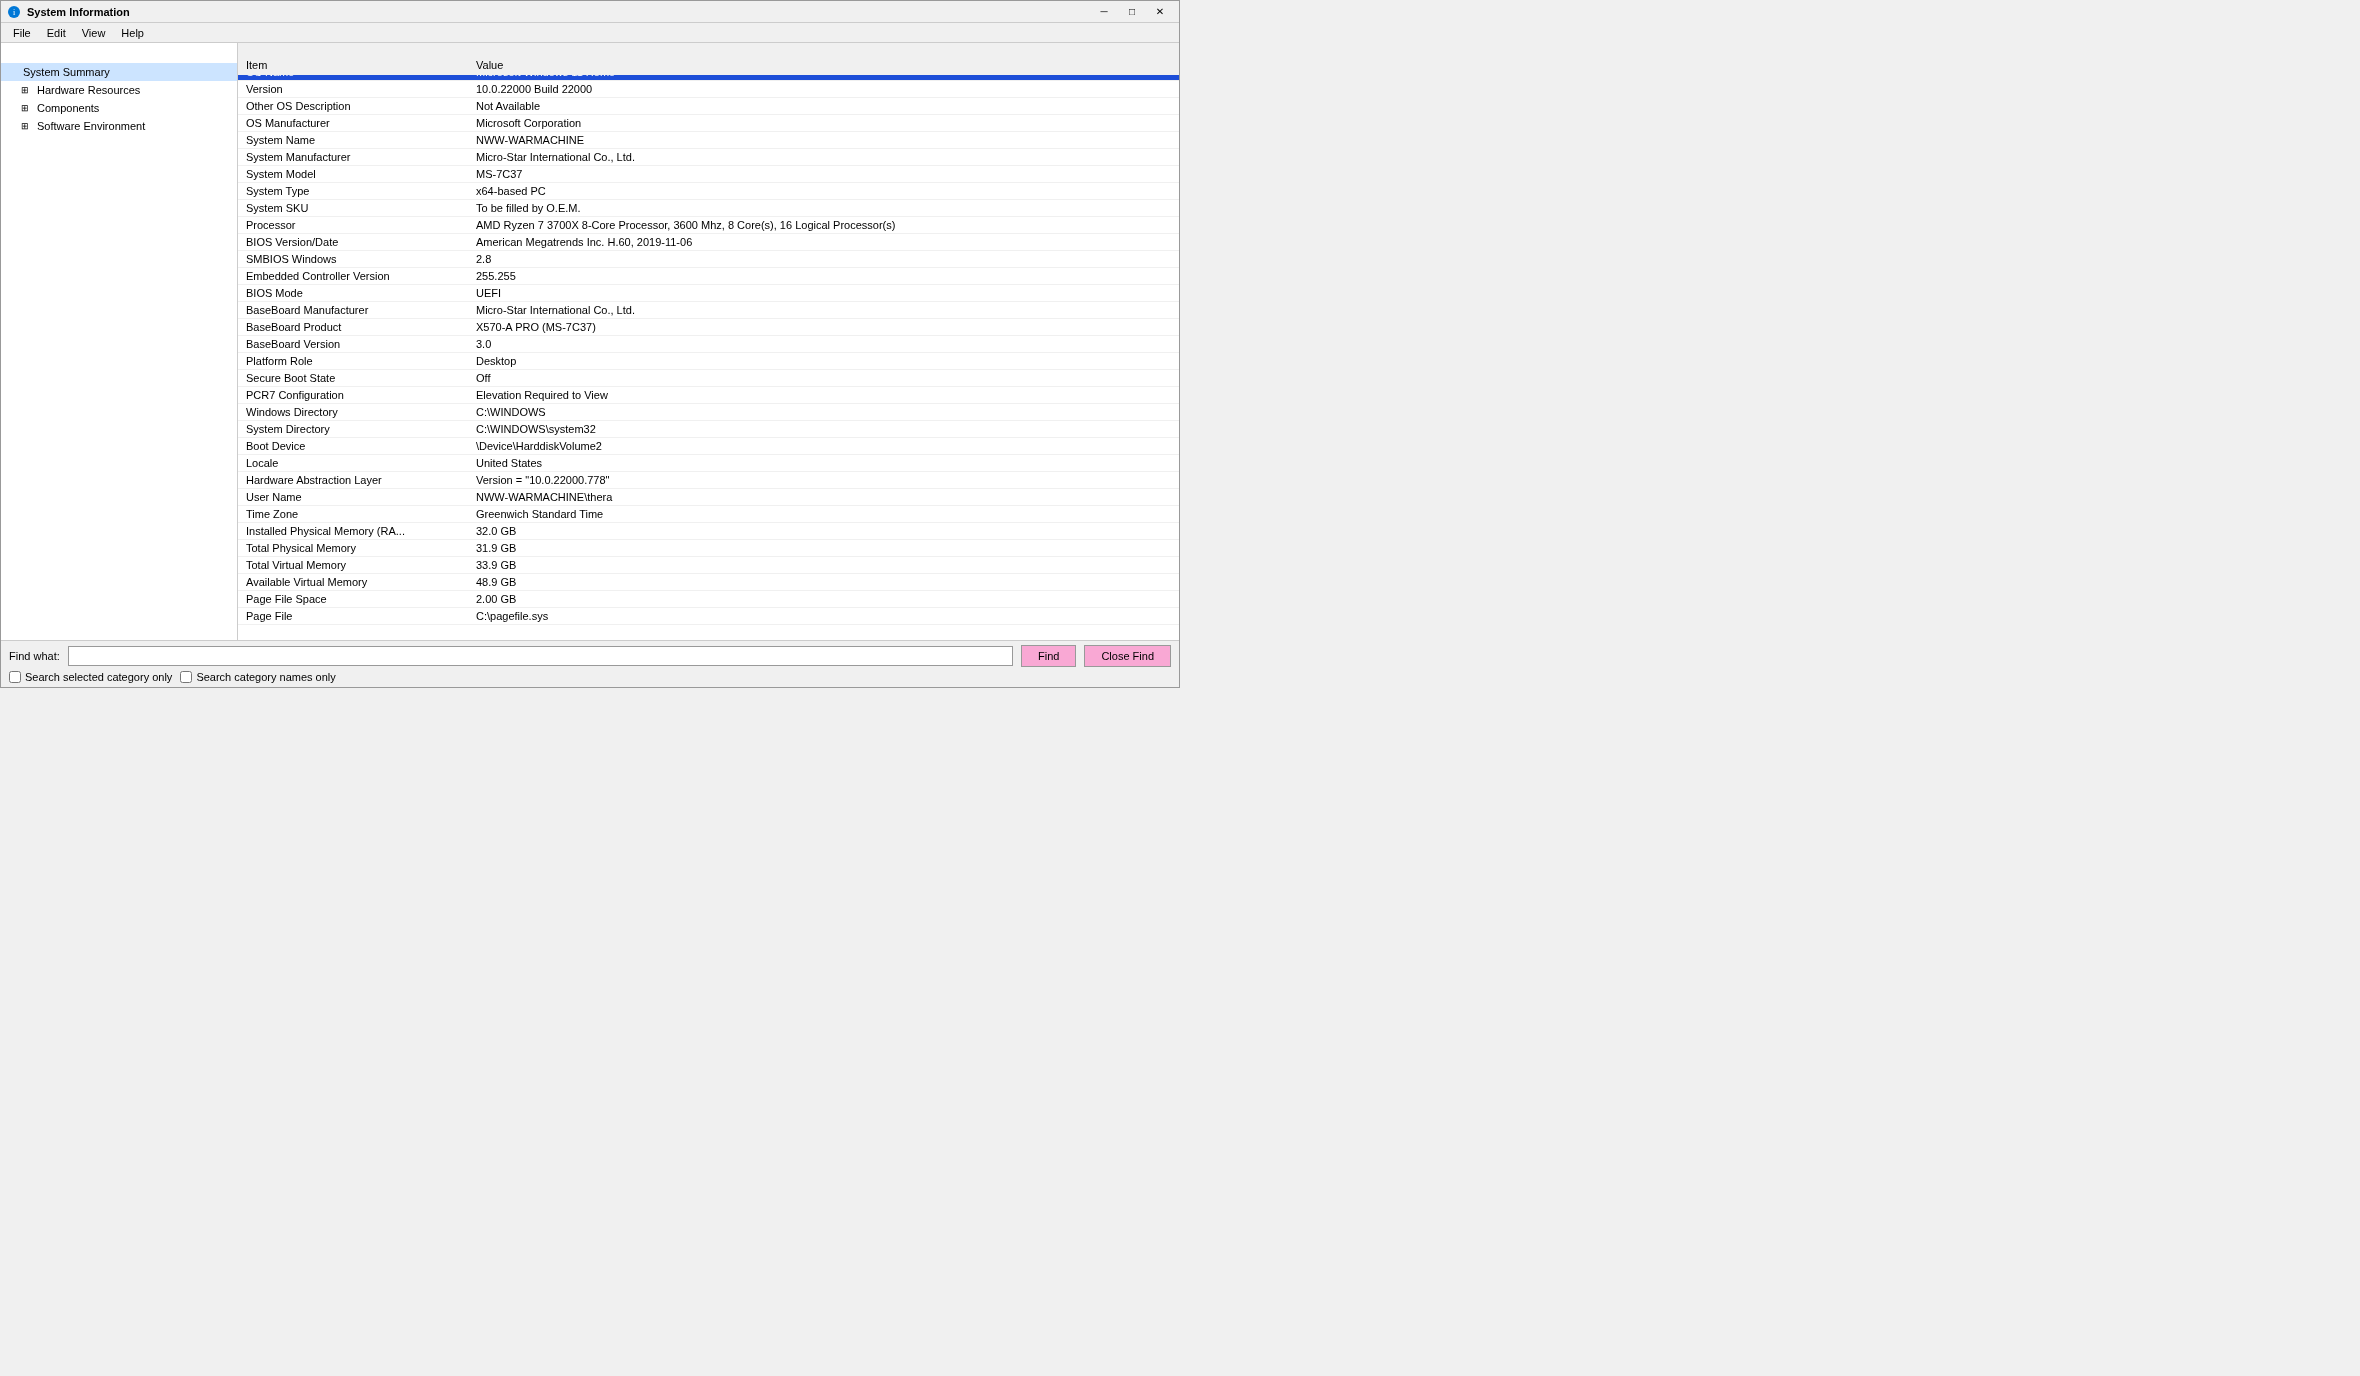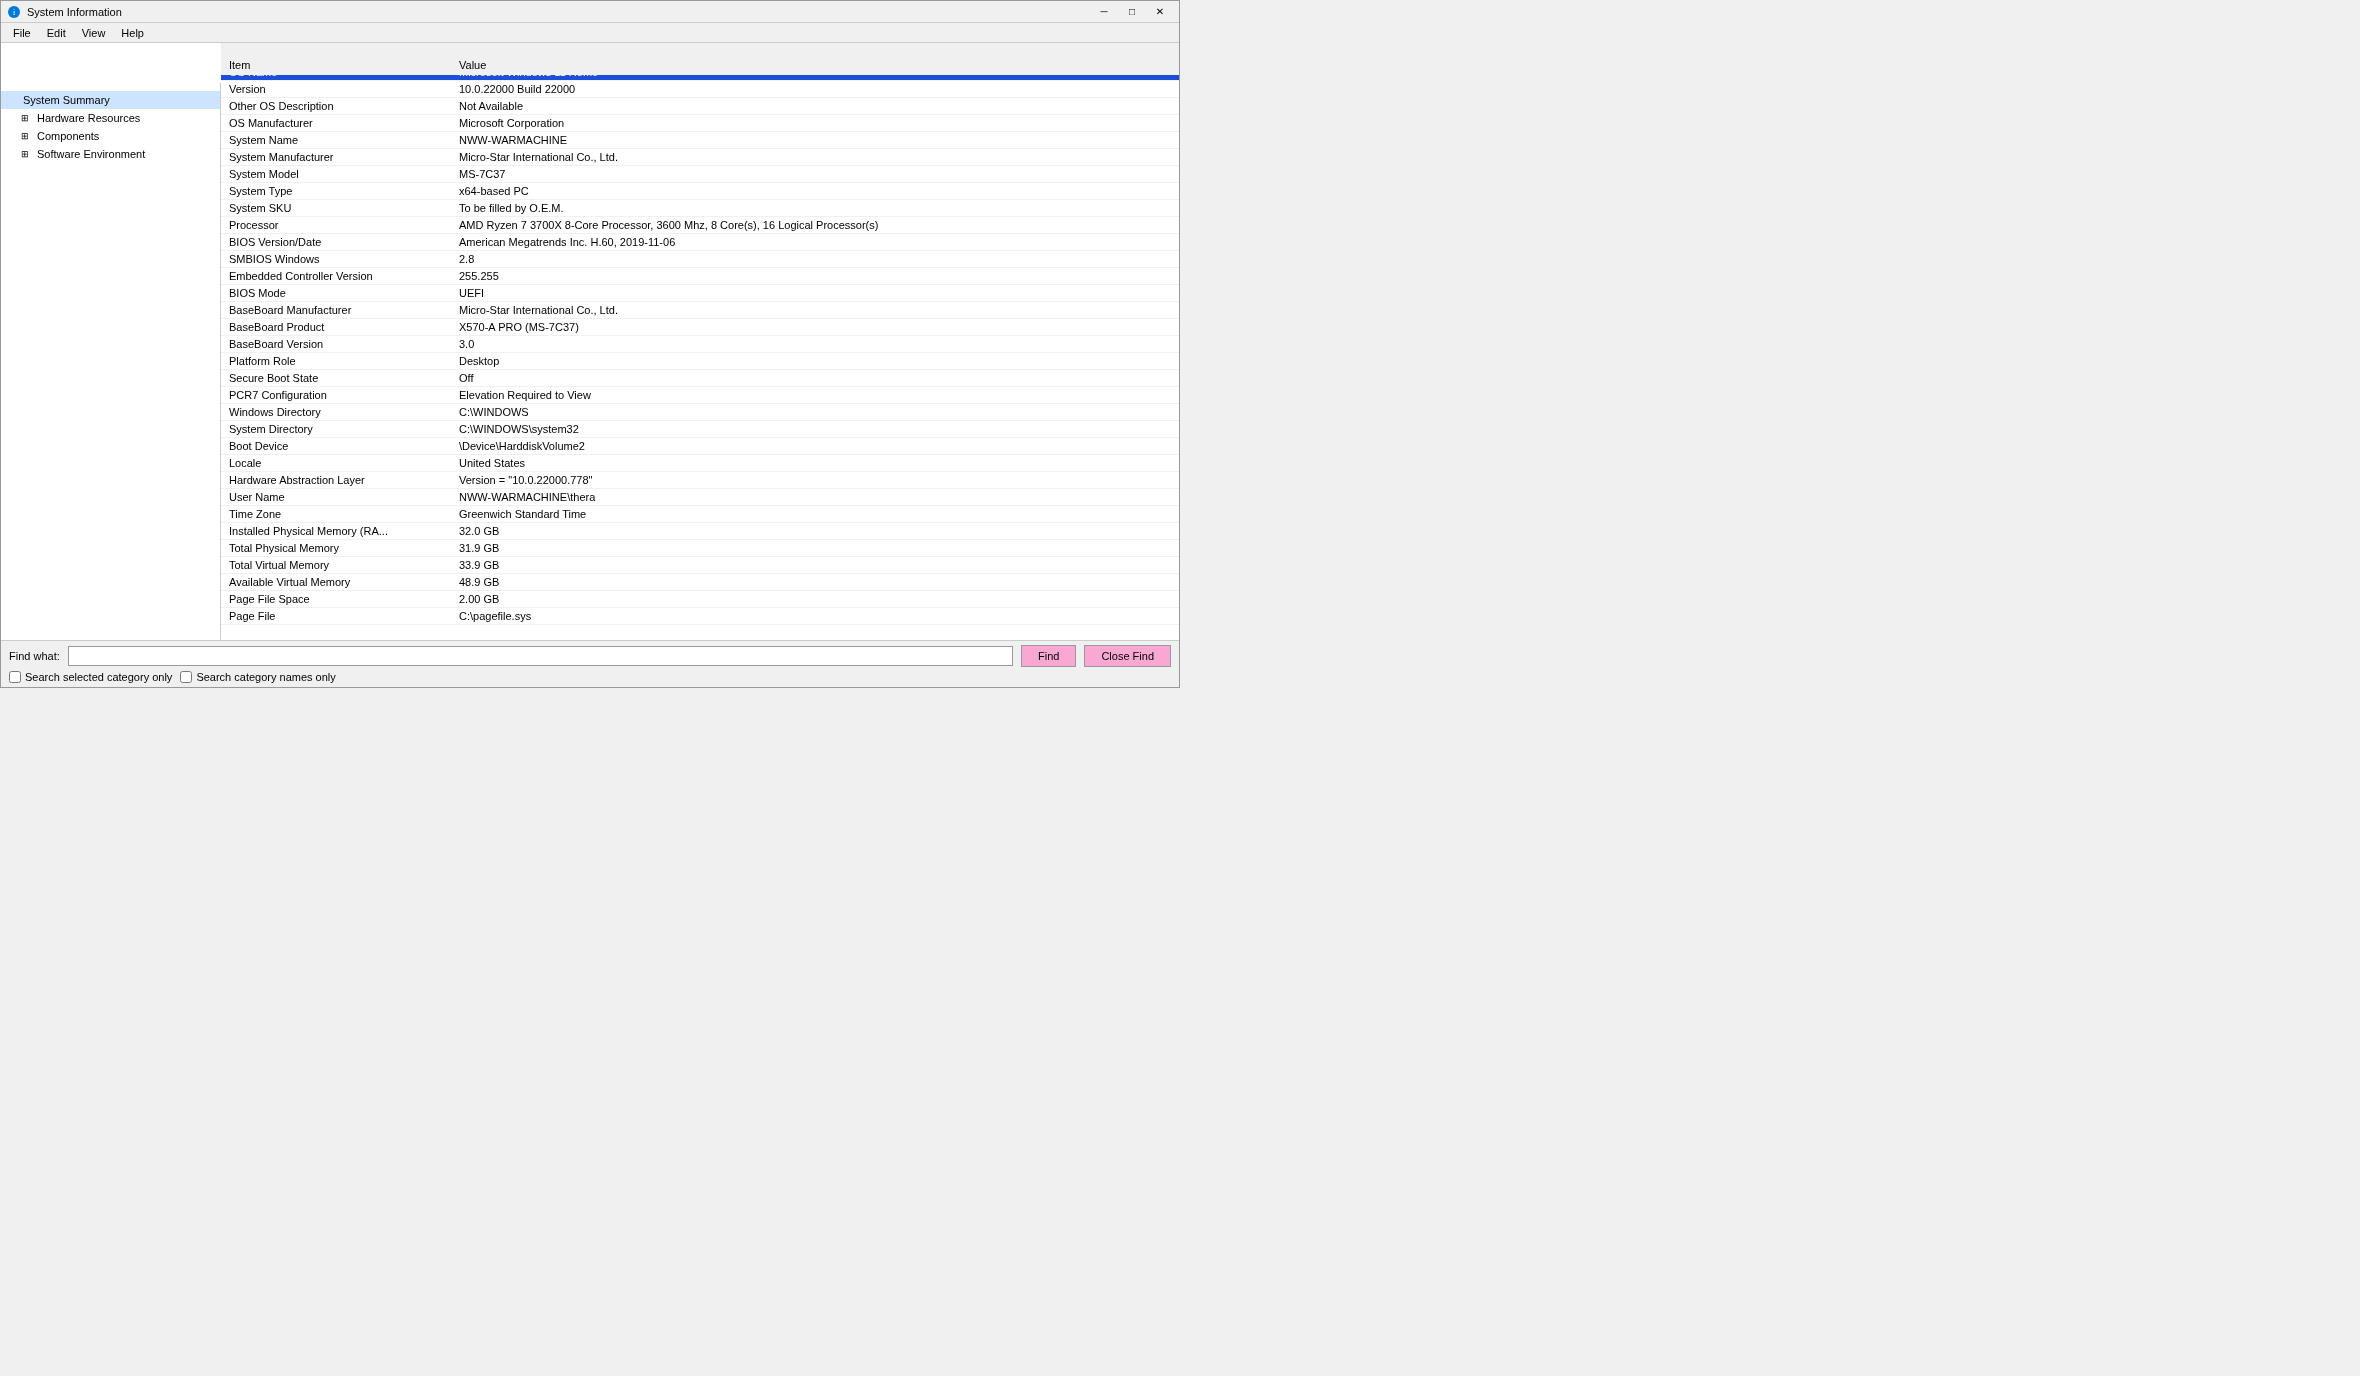--- a/index.html
+++ b/index.html
@@ -34,21 +34,21 @@
       display: flex;
       align-items: center;
       gap: 6px;
     }
     .title-bar-icon {
       width: 14px;
       height: 14px;
     }
     .title-bar-title {
       font-size: 11px;
-      font-weight: normal;
+      font-weight: bold;
     }
     .title-bar-controls {
       display: flex;
       gap: 2px;
     }
     .title-bar-btn {
       width: 26px;
       height: 18px;
       background: transparent;
       border: none;
@@ -72,27 +72,26 @@
       padding: 2px 8px;
       font-size: 11px;
       cursor: pointer;
     }
     .main-content {
       display: flex;
       flex: 1;
       overflow: hidden;
     }
     .sidebar {
-      width: 220px;
+      width: 237px;
       flex-shrink: 0;
       border-right: 1px solid #ccc;
       background: #fff;
       overflow-y: auto;
-      padding-top: 8px;
-      margin-top: 40px;
+      padding-top: 20px;
     }
     .sidebar-item {
       padding: 3px 6px;
       cursor: pointer;
       font-size: 11px;
       display: flex;
       align-items: center;
     }
     .sidebar-item.selected {
       background: #cce4ff;

